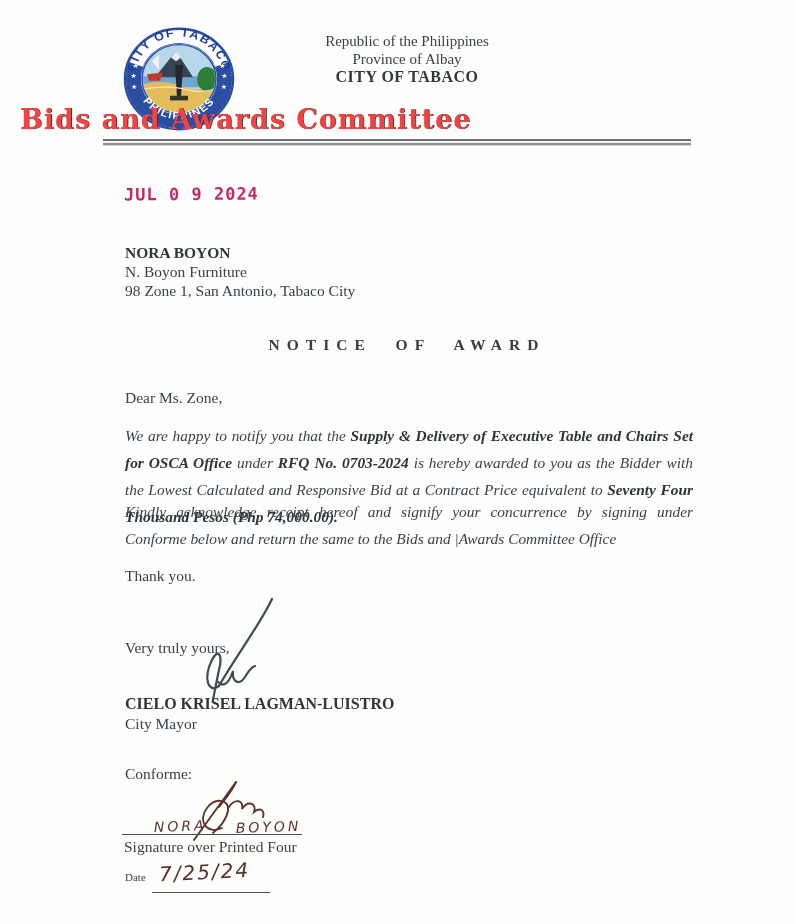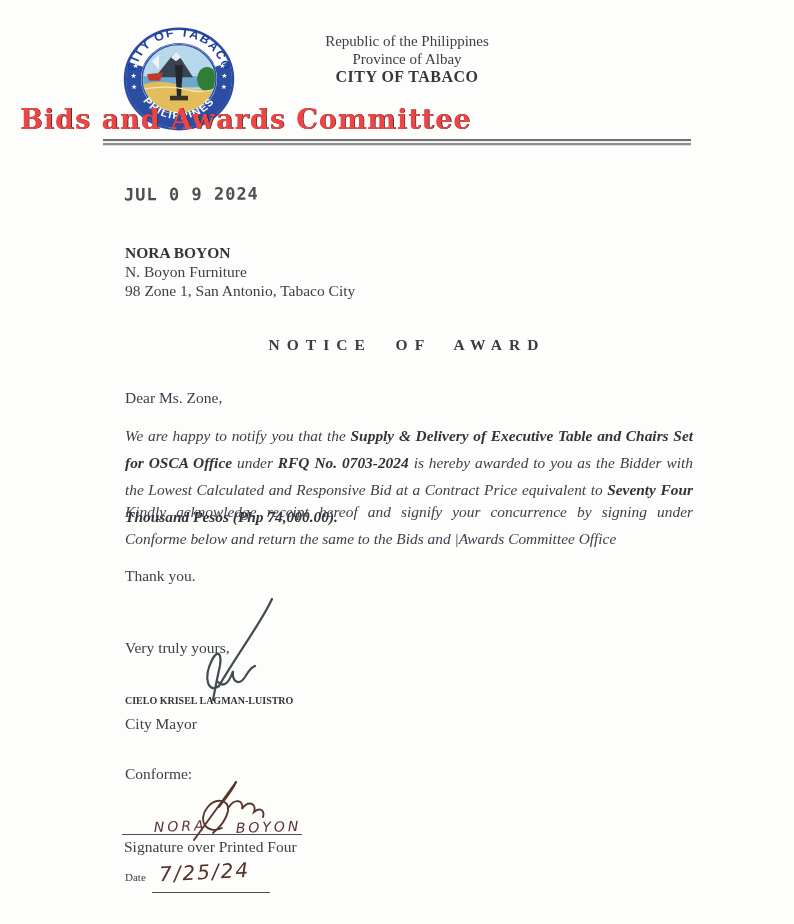--- a/index.html
+++ b/index.html
@@ -30,21 +30,21 @@
            font-weight:bold; font-size:15.5px; letter-spacing:7px; word-spacing:13px; color:#383d42; }
   .salutation { position:absolute; left:125px; top:389px; font-size:15.5px; }
   .para { position:absolute; left:125px; width:568px; font-size:15.4px; line-height:27px;
           text-align:justify;font-style:italic; }
   .p1 { top:422px; }
   .p2 { top:498px; }
   .para b, .recipient .name, .sig-name { color:#30353a; }
   .thanks { position:absolute; left:125px; top:567px; font-size:15.5px; }
   .closing { position:absolute; left:125px; top:639px; font-size:15.5px; }
   .mayor-sig { position:absolute; left:190px; top:596px; width:95px; height:110px; }
-  .sig-name { position:absolute; left:125px; top:695px; font-weight:bold; font-size:10px; }
+  .sig-name { position:absolute; left:125px; top:695px; font-weight:bold; font-size:16px; }
   .sig-title { position:absolute; left:125px; top:715px; font-size:15.5px; }
   .conforme { position:absolute; left:125px; top:765px; font-size:15.5px; }
   .conf-sig { position:absolute; left:136px; top:780px; width:180px; height:62px; }
   .sig-line { position:absolute; left:122px; top:818px; width:180px; height:17px;
               border-bottom:1.6px solid #4c4c4c; }
   .sig-caption { position:absolute; left:124px; top:838px; font-size:15.5px; }
   .date-label { position:absolute; left:125px; top:871px; font-size:11px; }
   .date-line { position:absolute; left:152px; top:876px; width:118px; height:17px;
                border-bottom:1.6px solid #4c4c4c; }
   .date-value { position:absolute; left:159px; top:860px; font-family:"DejaVu Sans", sans-serif;
@@ -97,21 +97,21 @@
   </svg>
 
   <div class="hdr-text">
     <div>Republic of the Philippines</div>
     <div>Province of Albay</div>
     <div class="city">CITY OF TABACO</div>
   </div>
   <div class="committee">Bids and Awards Committee</div>
   <div class="rule"></div>
 
-  <div class="stamp" style="color:#404040">JUL 0 9 2024</div>
+  <div class="stamp" style="color:#be185d">JUL 0 9 2024</div>
 
   <div class="recipient">
     <div class="name">NORA BOYON</div>
     <div>N. Boyon Furniture</div>
     <div>98 Zone 1, San Antonio, Tabaco City</div>
   </div>
 
   <div class="title">NOTICE OF AWARD</div>
 
   <div class="salutation">Dear Ms. Zone,</div>

